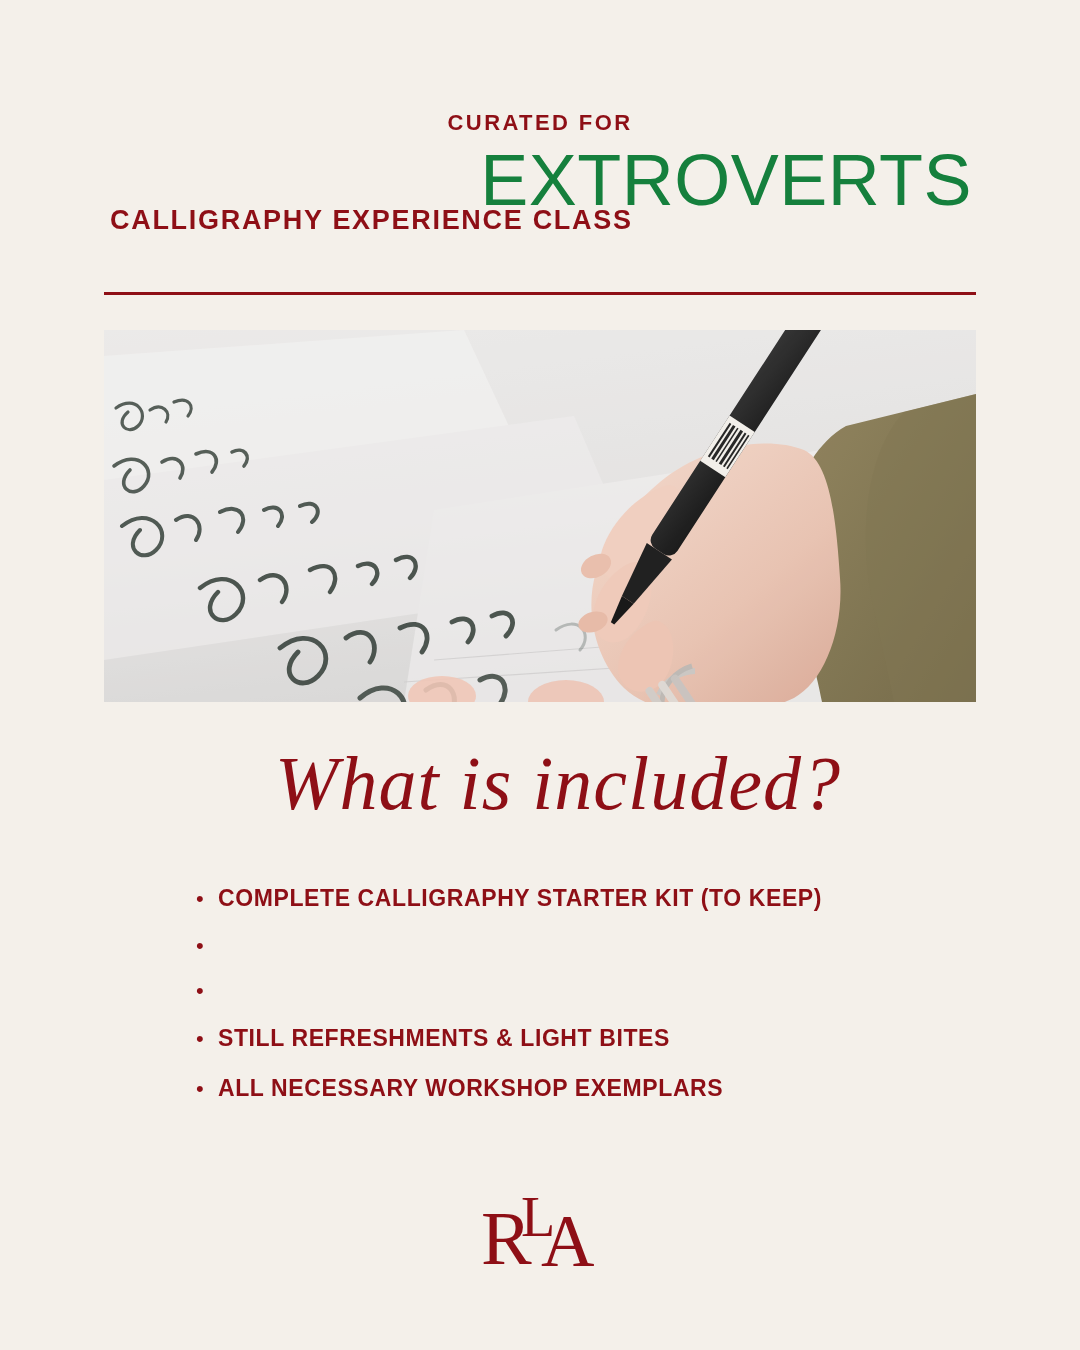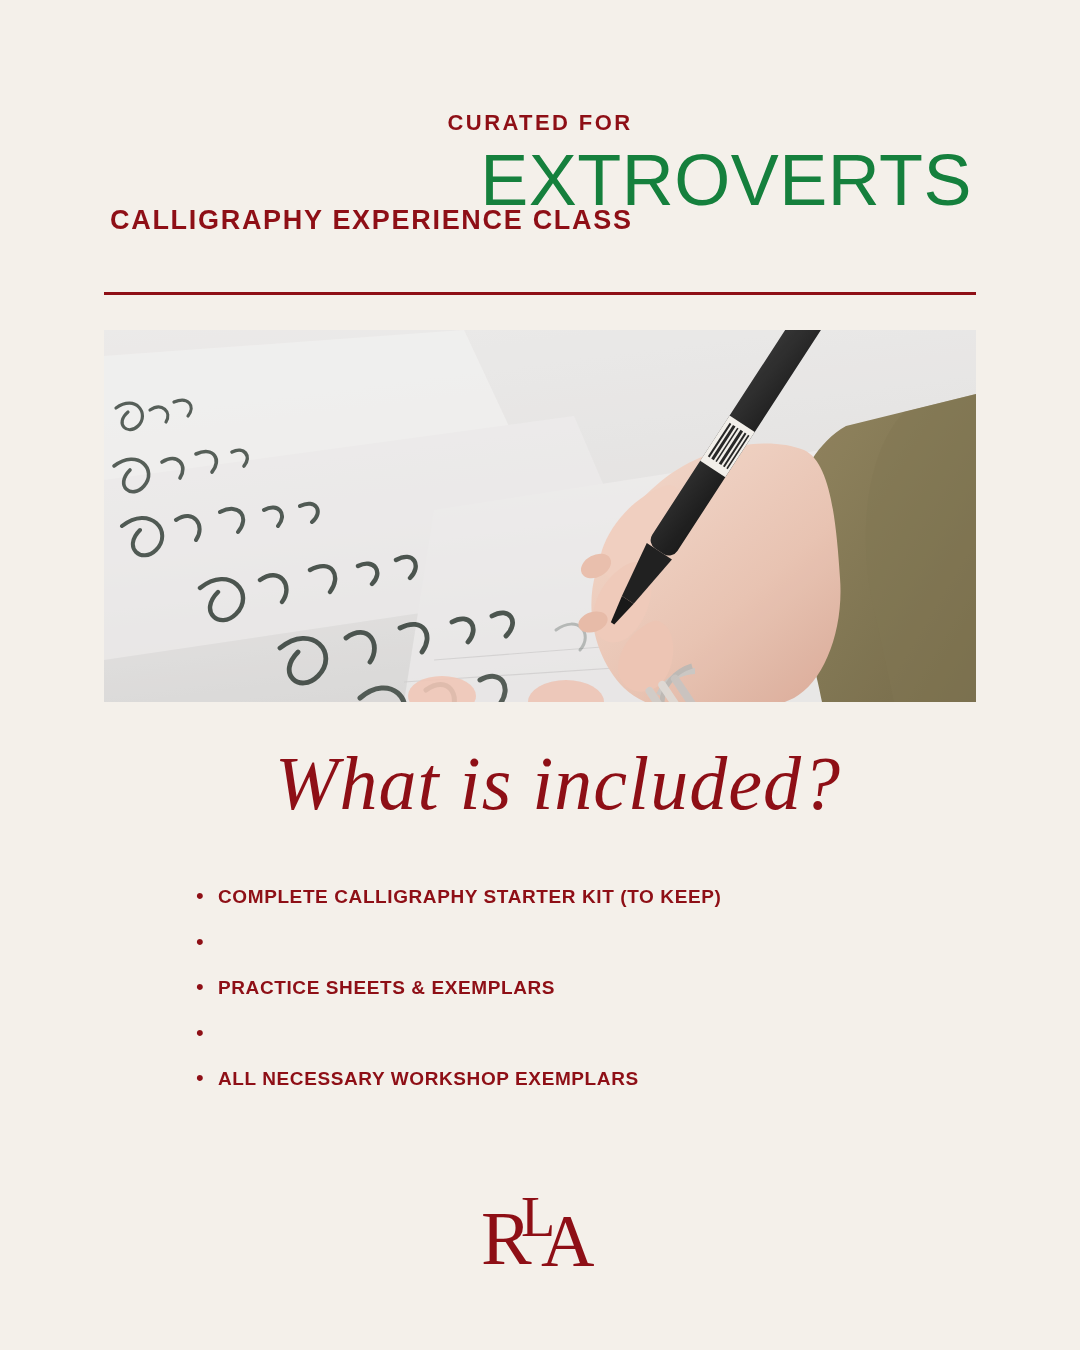--- a/index.html
+++ b/index.html
@@ -125,21 +125,21 @@
     color: #8e0f16;
   }
   .bullet {
     width: 22px;
     flex: 0 0 22px;
     font-size: 22px;
     line-height: 1;
     color: #8e0f16;
   }
   .item-text {
-    font-size: 19px;
+    font-size: 23px;
     font-weight: bold;
     letter-spacing: 0.6px;
     color: #8e0f16;
     white-space: nowrap;
   }
 
   
   .logo {
     position: absolute;
     left: 0;
@@ -270,24 +270,24 @@
   <div class="list">
     <div class="list-item">
       <span class="bullet">•</span>
       <span class="item-text">COMPLETE CALLIGRAPHY STARTER KIT (TO KEEP)</span>
     </div>
     <div class="list-item">
       <span class="bullet">•</span>
     </div>
     <div class="list-item">
       <span class="bullet">•</span>
-      <span class="item-text">PRACTICE SHEETS &amp; EXEMPLARS</span>
-    </div>
-    <div class="list-item">
-      <span class="bullet">•</span>
+    </div>
+    <div class="list-item">
+      <span class="bullet">•</span>
+      <span class="item-text">STILL REFRESHMENTS &amp; LIGHT BITES</span>
     </div>
     <div class="list-item">
       <span class="bullet">•</span>
       <span class="item-text">ALL NECESSARY WORKSHOP EXEMPLARS</span>
     </div>
   </div>
 
   <div class="logo">
     <svg width="130" height="96" viewBox="0 0 130 96">
       <g fill="#8e0f16" font-family="Liberation Serif, serif">

